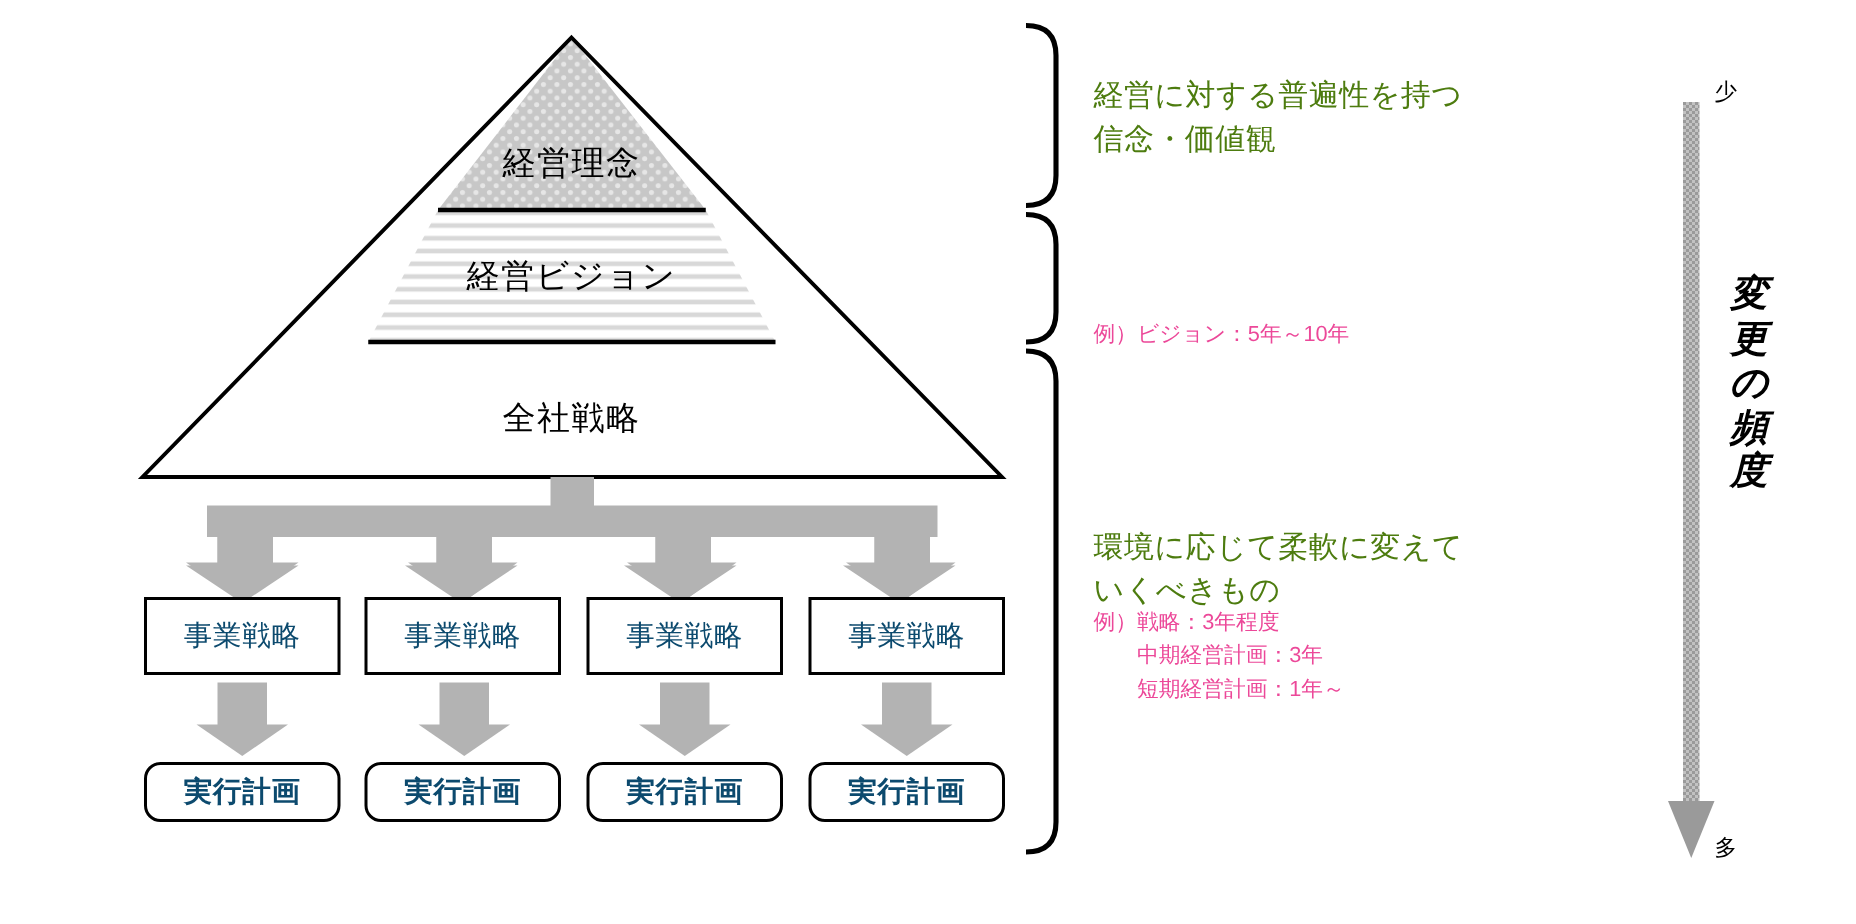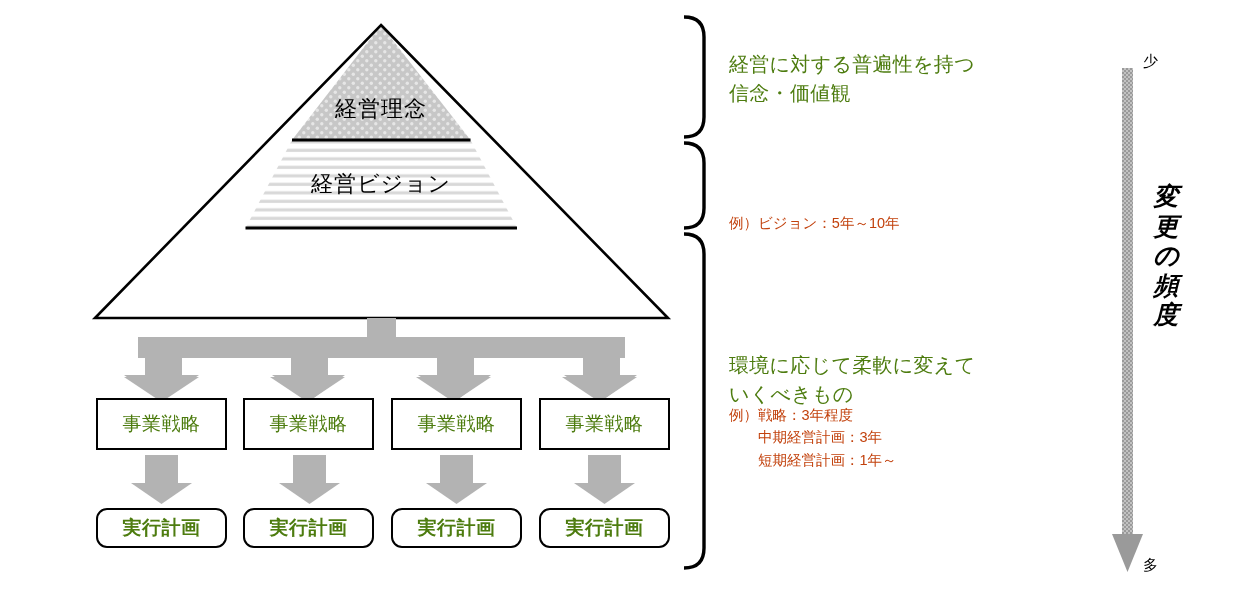--- a/index.html
+++ b/index.html
@@ -34,21 +34,21 @@
     font-size: 20px;
     line-height: 1.45;
     color: #4d7c0f;
     letter-spacing: 0.3px;
     white-space: pre-line;
   }
   .example-text {
     position: absolute;
     font-size: 14.5px;
     line-height: 1.55;
-    color: #c2410c;
+    color: #ec4899;
     white-space: pre-line;
   }
 
   
   .pyramid-label {
     position: absolute;
     font-size: 22px;
     color: #000000;
     text-align: center;
     white-space: nowrap;
@@ -59,21 +59,21 @@
   .node-box {
     position: absolute;
     box-sizing: border-box;
     background: #ffffff;
     border: 2.5px solid #000000;
     display: flex;
     align-items: center;
     justify-content: center;
     font-size: 19px;
     letter-spacing: 0.5px;
-    color: #4d7c0f;
+    color: #0c4a6e;
   }
   .node-box.rounded {
     border-radius: 11px;
     border-width: 2.5px;
     font-weight: bold;
   }
 
   
   .axis-end-label {
     position: absolute;
@@ -187,20 +187,21 @@
     <g>
       <rect x="1122" y="68" width="11" height="470" fill="url(#pat-axis)"></rect>
       <polygon points="1112,534 1143,534 1127.5,572" fill="#9a9a9a"></polygon>
     </g>
   </svg>
 
   <div class="pyramid-label" style="left:281px; top:169px; width:200px;">経営ビジョン</div>
 
   <div class="pyramid-label" style="left:281px; top:94px; width:200px;">経営理念</div>
 
+  <div class="pyramid-label" style="left:281px; top:264px; width:200px;">全社戦略</div>
 
   <div class="node-box" style="left:96px; top:398px; width:131px; height:52px;">事業戦略</div>
   <div class="node-box" style="left:243px; top:398px; width:131px; height:52px;">事業戦略</div>
   <div class="node-box" style="left:391px; top:398px; width:131px; height:52px;">事業戦略</div>
   <div class="node-box" style="left:539px; top:398px; width:131px; height:52px;">事業戦略</div>
 
   <div class="node-box rounded" style="left:96px; top:508px; width:131px; height:40px;">実行計画</div>
   <div class="node-box rounded" style="left:243px; top:508px; width:131px; height:40px;">実行計画</div>
   <div class="node-box rounded" style="left:391px; top:508px; width:131px; height:40px;">実行計画</div>
   <div class="node-box rounded" style="left:539px; top:508px; width:131px; height:40px;">実行計画</div>

